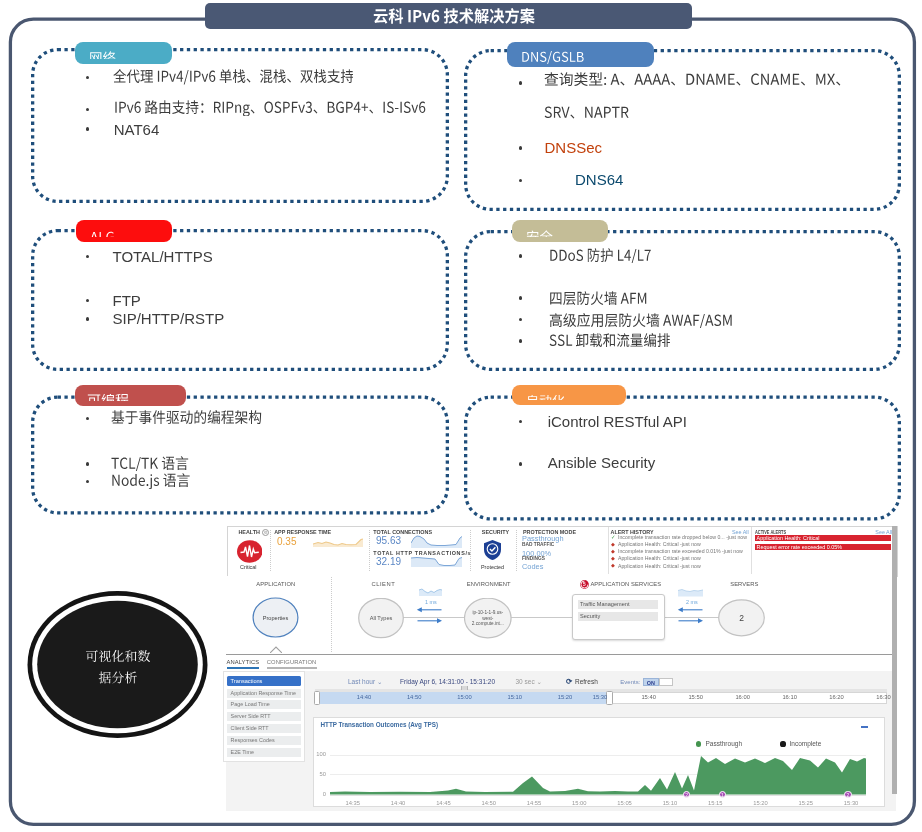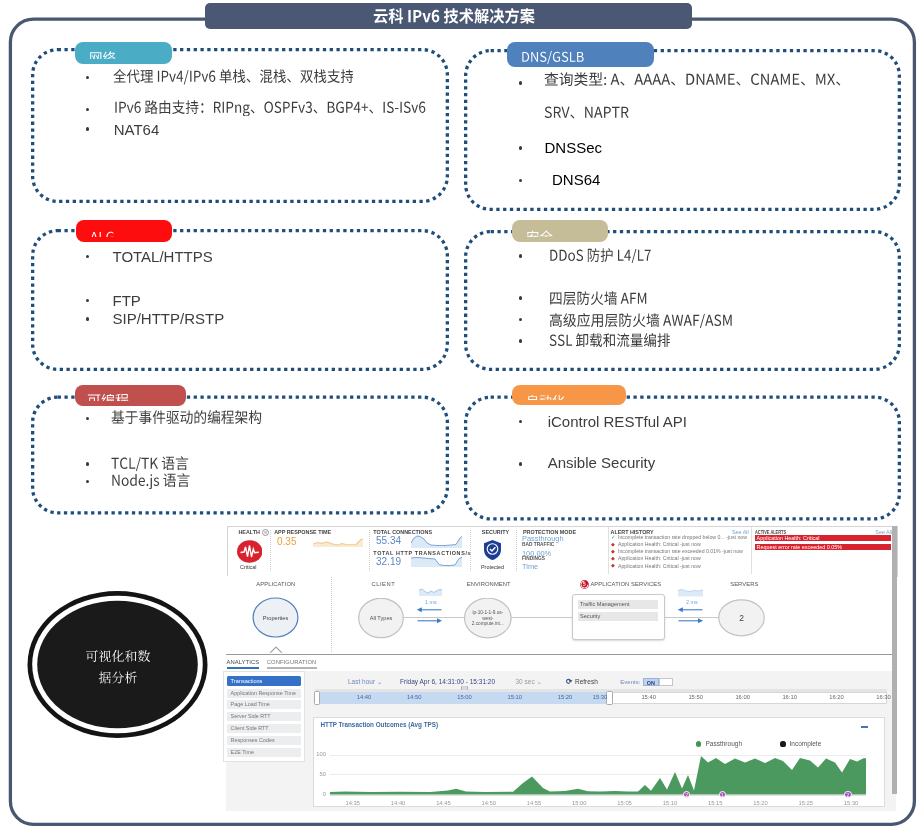--- a/index.html
+++ b/index.html
@@ -92,22 +92,22 @@
 <svg class="abs" style="left:544.4px;top:71.2px" width="306.1" height="16.5" viewBox="0 -13.8 306.1 16.5">
       <g transform="scale(0.9850,1)">
         <path fill="#3d3d3d" d="M4.4 -3.3H10.5V-2H4.4ZM4.4 -5.3H10.5V-4H4.4ZM3.3 -6.1V-1.2H11.7V-6.1ZM1.1 -0.3V0.7H13.9V-0.3ZM6.9 -12.6V-10.7H0.9V-9.7H5.7C4.4 -8.3 2.4 -7 0.5 -6.4C0.8 -6.1 1.1 -5.7 1.3 -5.5C3.3 -6.3 5.5 -7.8 6.9 -9.6V-6.6H8V-9.6C9.4 -7.9 11.6 -6.3 13.7 -5.6C13.9 -5.9 14.2 -6.3 14.5 -6.5C12.6 -7.1 10.5 -8.3 9.2 -9.7H14.2V-10.7H8V-12.6Z M16.7 -11.6C17.4 -10.9 18.3 -10 18.8 -9.3L19.6 -10.1C19.2 -10.7 18.2 -11.6 17.5 -12.3ZM15.6 -7.9V-6.8H17.7V-1.7C17.7 -1 17.3 -0.6 17 -0.4C17.2 -0.1 17.5 0.3 17.6 0.6C17.8 0.3 18.2 -0 20.8 -1.9C20.7 -2.1 20.5 -2.6 20.4 -2.9L18.8 -1.7V-7.9ZM22.6 -12.6C22 -10.7 20.9 -8.8 19.7 -7.6C20 -7.4 20.4 -7.1 20.7 -6.9C21.3 -7.5 21.9 -8.4 22.4 -9.3H28C27.8 -3 27.6 -0.7 27.1 -0.1C26.9 0 26.7 0.1 26.4 0.1C26.1 0.1 25.3 0.1 24.4 0C24.6 0.3 24.7 0.8 24.7 1.1C25.5 1.1 26.4 1.2 26.9 1.1C27.4 1.1 27.7 0.9 28.1 0.5C28.6 -0.2 28.9 -2.6 29.1 -9.8C29.1 -9.9 29.1 -10.3 29.1 -10.3H22.9C23.2 -11 23.5 -11.6 23.7 -12.3ZM25.1 -4.4V-2.8H22.5V-4.4ZM25.1 -5.3H22.5V-6.9H25.1ZM21.4 -7.8V-0.9H22.5V-1.8H26.1V-7.8Z M41.2 -12.3C40.8 -11.7 40.2 -10.8 39.7 -10.2L40.6 -9.9C41.1 -10.4 41.8 -11.2 42.4 -12ZM32.7 -11.8C33.3 -11.2 34 -10.3 34.3 -9.8L35.3 -10.2C35 -10.8 34.3 -11.7 33.7 -12.3ZM36.9 -12.6V-9.7H31.1V-8.6H36C34.8 -7.4 32.8 -6.3 30.8 -5.9C31 -5.6 31.4 -5.2 31.5 -4.9C33.6 -5.5 35.6 -6.7 36.9 -8.2V-5.7H38V-7.9C39.9 -7 42.2 -5.8 43.4 -5L43.9 -5.9C42.7 -6.6 40.6 -7.7 38.7 -8.6H44V-9.7H38V-12.6ZM36.9 -5.4C36.9 -4.8 36.8 -4.2 36.6 -3.7H31V-2.7H36.2C35.5 -1.3 34 -0.3 30.7 0.2C30.9 0.4 31.2 0.9 31.3 1.2C35 0.5 36.7 -0.7 37.5 -2.6C38.6 -0.5 40.7 0.7 43.7 1.2C43.9 0.9 44.2 0.4 44.4 0.1C41.7 -0.2 39.7 -1.1 38.6 -2.7H44V-3.7H37.8C38 -4.2 38.1 -4.8 38.1 -5.4Z M54.5 -11.7V-6.7H55.6V-11.7ZM57.3 -12.5V-5.8C57.3 -5.6 57.3 -5.5 57 -5.5C56.8 -5.5 56.1 -5.5 55.2 -5.5C55.4 -5.2 55.5 -4.8 55.6 -4.5C56.6 -4.5 57.4 -4.5 57.8 -4.7C58.3 -4.9 58.4 -5.2 58.4 -5.8V-12.5ZM50.8 -11V-8.9H49V-9V-11ZM46 -8.9V-7.9H47.8C47.7 -6.9 47.2 -5.9 45.9 -5.1C46.1 -5 46.5 -4.5 46.6 -4.3C48.1 -5.3 48.7 -6.6 48.9 -7.9H50.8V-4.7H51.9V-7.9H53.6V-8.9H51.9V-11H53.3V-12H46.5V-11H47.9V-9V-8.9ZM52 -5V-3.3H47.3V-2.3H52V-0.4H45.7V0.7H59.3V-0.4H53.2V-2.3H57.7V-3.3H53.2V-5Z M62.1 -5.8C62.6 -5.8 63.1 -6.3 63.1 -6.9C63.1 -7.5 62.6 -7.9 62.1 -7.9C61.5 -7.9 61.1 -7.5 61.1 -6.9C61.1 -6.3 61.5 -5.8 62.1 -5.8ZM62.1 0.2C62.6 0.2 63.1 -0.2 63.1 -0.8C63.1 -1.5 62.6 -1.9 62.1 -1.9C61.5 -1.9 61.1 -1.5 61.1 -0.8C61.1 -0.2 61.5 0.2 62.1 0.2Z M67.6 0H69L70 -3.4H74.1L75.1 0H76.6L72.9 -11H71.3ZM70.4 -4.5 70.9 -6.1C71.3 -7.4 71.7 -8.6 72 -9.9H72.1C72.5 -8.6 72.8 -7.4 73.2 -6.1L73.7 -4.5Z M80.7 0.8 81.8 -0C80.8 -1.1 79.5 -2.5 78.4 -3.4L77.4 -2.5C78.5 -1.6 79.8 -0.3 80.7 0.8Z M91.7 0H93.1L94.2 -3.4H98.2L99.2 0H100.7L97 -11H95.4ZM94.5 -4.5 95.1 -6.1C95.4 -7.4 95.8 -8.6 96.2 -9.9H96.2C96.6 -8.6 96.9 -7.4 97.3 -6.1L97.8 -4.5Z M100.8 0H102.2L103.3 -3.4H107.3L108.4 0H109.8L106.1 -11H104.6ZM103.6 -4.5 104.2 -6.1C104.6 -7.4 104.9 -8.6 105.3 -9.9H105.3C105.7 -8.6 106 -7.4 106.4 -6.1L107 -4.5Z M110 0H111.3L112.4 -3.4H116.4L117.5 0H119L115.2 -11H113.7ZM112.8 -4.5 113.3 -6.1C113.7 -7.4 114 -8.6 114.4 -9.9H114.5C114.8 -8.6 115.2 -7.4 115.6 -6.1L116.1 -4.5Z M119.1 0H120.5L121.5 -3.4H125.6L126.6 0H128.1L124.3 -11H122.8ZM121.9 -4.5 122.4 -6.1C122.8 -7.4 123.2 -8.6 123.5 -9.9H123.6C123.9 -8.6 124.3 -7.4 124.7 -6.1L125.2 -4.5Z M132.2 0.8 133.2 -0C132.3 -1.1 131 -2.5 129.9 -3.4L128.9 -2.5C130 -1.6 131.3 -0.3 132.2 0.8Z M144.6 0H147.5C150.8 0 152.6 -2.1 152.6 -5.5C152.6 -9 150.8 -11 147.4 -11H144.6ZM146 -1.1V-9.9H147.3C149.9 -9.9 151.1 -8.3 151.1 -5.5C151.1 -2.8 149.9 -1.1 147.3 -1.1Z M155 0H156.3V-5.8C156.3 -6.9 156.2 -8.1 156.1 -9.2H156.2L157.4 -6.9L161.4 0H162.8V-11H161.5V-5.3C161.5 -4.1 161.6 -2.9 161.7 -1.8H161.6L160.4 -4.1L156.4 -11H155Z M164.4 0H165.8L166.8 -3.4H170.8L171.9 0H173.4L169.6 -11H168.1ZM167.2 -4.5 167.7 -6.1C168.1 -7.4 168.5 -8.6 168.8 -9.9H168.9C169.2 -8.6 169.6 -7.4 170 -6.1L170.5 -4.5Z M174.9 0H176.2V-6.1C176.2 -7 176.1 -8.4 176 -9.3H176.1L176.9 -6.8L179 -1.1H180L182 -6.8L182.9 -9.3H183C182.9 -8.4 182.8 -7 182.8 -6.1V0H184.1V-11H182.4L180.3 -5.1C180.1 -4.4 179.8 -3.6 179.6 -2.8H179.5C179.2 -3.6 179 -4.4 178.7 -5.1L176.6 -11H174.9Z M187.1 0H193.6V-1.2H188.5V-5.2H192.7V-6.4H188.5V-9.8H193.4V-11H187.1Z M198.5 0.8 199.5 -0C198.6 -1.1 197.3 -2.5 196.2 -3.4L195.2 -2.5C196.3 -1.6 197.6 -0.3 198.5 0.8Z M215.1 0.2C216.5 0.2 217.6 -0.4 218.5 -1.4L217.7 -2.3C217 -1.5 216.2 -1 215.1 -1C213 -1 211.7 -2.8 211.7 -5.5C211.7 -8.3 213.1 -10 215.2 -10C216.1 -10 216.9 -9.6 217.4 -8.9L218.2 -9.8C217.6 -10.5 216.5 -11.2 215.2 -11.2C212.4 -11.2 210.3 -9 210.3 -5.5C210.3 -1.9 212.3 0.2 215.1 0.2Z M220.5 0H221.8V-5.8C221.8 -6.9 221.7 -8.1 221.7 -9.2H221.7L222.9 -6.9L226.9 0H228.3V-11H227V-5.3C227 -4.1 227.1 -2.9 227.2 -1.8H227.1L225.9 -4.1L221.9 -11H220.5Z M229.9 0H231.3L232.4 -3.4H236.4L237.4 0H238.9L235.2 -11H233.6ZM232.7 -4.5 233.3 -6.1C233.6 -7.4 234 -8.6 234.3 -9.9H234.4C234.8 -8.6 235.1 -7.4 235.5 -6.1L236 -4.5Z M240.5 0H241.7V-6.1C241.7 -7 241.6 -8.4 241.5 -9.3H241.6L242.5 -6.8L244.6 -1.1H245.5L247.6 -6.8L248.5 -9.3H248.5C248.4 -8.4 248.3 -7 248.3 -6.1V0H249.6V-11H248L245.9 -5.1C245.6 -4.4 245.4 -3.6 245.1 -2.8H245C244.8 -3.6 244.5 -4.4 244.2 -5.1L242.1 -11H240.5Z M252.7 0H259.2V-1.2H254V-5.2H258.2V-6.4H254V-9.8H259V-11H252.7Z M264.1 0.8 265.1 -0C264.2 -1.1 262.8 -2.5 261.7 -3.4L260.8 -2.5C261.8 -1.6 263.1 -0.3 264.1 0.8Z M276.5 0H277.7V-6.1C277.7 -7 277.7 -8.4 277.6 -9.3H277.6L278.5 -6.8L280.6 -1.1H281.5L283.6 -6.8L284.5 -9.3H284.5C284.5 -8.4 284.4 -7 284.4 -6.1V0H285.6V-11H284L281.9 -5.1C281.6 -4.4 281.4 -3.6 281.1 -2.8H281.1C280.8 -3.6 280.5 -4.4 280.3 -5.1L278.2 -11H276.5Z M287.4 0H288.9L290.5 -3C290.7 -3.5 291 -4.1 291.3 -4.8H291.4C291.8 -4.1 292.1 -3.5 292.4 -3L294 0H295.5L292.3 -5.6L295.3 -11H293.8L292.4 -8.2C292.1 -7.7 291.9 -7.2 291.6 -6.6H291.5C291.2 -7.2 290.9 -7.7 290.7 -8.2L289.2 -11H287.6L290.6 -5.7Z M299.9 0.8 300.9 -0C299.9 -1.1 298.6 -2.5 297.5 -3.4L296.5 -2.5C297.6 -1.6 298.9 -0.3 299.9 0.8Z"></path>
       </g>
     </svg>
 <svg class="abs" style="left:544.4px;top:103.7px" width="85.0" height="16.5" viewBox="0 -13.8 85.0 16.5">
       <g transform="scale(0.9440,1)">
         <path fill="#3d3d3d" d="M4.6 0.2C6.9 0.2 8.3 -1.2 8.3 -2.9C8.3 -4.6 7.3 -5.3 6 -5.9L4.5 -6.5C3.6 -6.9 2.6 -7.3 2.6 -8.4C2.6 -9.4 3.4 -10 4.7 -10C5.7 -10 6.5 -9.6 7.2 -9L7.9 -9.8C7.2 -10.6 6 -11.2 4.7 -11.2C2.7 -11.2 1.2 -10 1.2 -8.3C1.2 -6.7 2.4 -5.9 3.5 -5.5L5 -4.8C6.1 -4.3 6.9 -3.9 6.9 -2.8C6.9 -1.7 6 -1 4.6 -1C3.4 -1 2.3 -1.6 1.5 -2.4L0.7 -1.4C1.7 -0.4 3 0.2 4.6 0.2Z M11.8 -5.8V-9.9H13.7C15.4 -9.9 16.4 -9.4 16.4 -7.9C16.4 -6.5 15.4 -5.8 13.7 -5.8ZM16.5 0H18L15.3 -4.8C16.7 -5.2 17.7 -6.2 17.7 -7.9C17.7 -10.2 16.1 -11 13.9 -11H10.5V0H11.8V-4.7H13.8Z M22 0H23.6L27.1 -11H25.7L23.9 -5C23.5 -3.8 23.3 -2.7 22.8 -1.4H22.8C22.4 -2.7 22.1 -3.8 21.7 -5L19.9 -11H18.5Z M31.2 0.8 32.2 -0C31.3 -1.1 29.9 -2.5 28.8 -3.4L27.9 -2.5C28.9 -1.6 30.2 -0.3 31.2 0.8Z M43.6 0H44.9V-5.8C44.9 -6.9 44.8 -8.1 44.7 -9.2H44.8L46 -6.9L50 0H51.4V-11H50.1V-5.3C50.1 -4.1 50.2 -2.9 50.3 -1.8H50.2L49 -4.1L45 -11H43.6Z M53 0H54.4L55.5 -3.4H59.5L60.5 0H62L58.3 -11H56.7ZM55.8 -4.5 56.3 -6.1C56.7 -7.4 57.1 -8.6 57.4 -9.9H57.5C57.9 -8.6 58.2 -7.4 58.6 -6.1L59.1 -4.5Z M63.6 0H65V-4.4H66.8C69.2 -4.4 70.8 -5.4 70.8 -7.8C70.8 -10.2 69.2 -11 66.7 -11H63.6ZM65 -5.5V-9.9H66.5C68.5 -9.9 69.4 -9.4 69.4 -7.8C69.4 -6.2 68.5 -5.5 66.6 -5.5Z M75.3 0H76.7V-9.8H80.1V-11H72V-9.8H75.3Z M83.4 -5.8V-9.9H85.3C87 -9.9 87.9 -9.4 87.9 -7.9C87.9 -6.5 87 -5.8 85.3 -5.8ZM88.1 0H89.6L86.8 -4.8C88.3 -5.2 89.3 -6.2 89.3 -7.9C89.3 -10.2 87.7 -11 85.5 -11H82V0H83.4V-4.7H85.4Z"></path>
       </g>
     </svg>
-<div class="abs" style="left:544.5px;top:139.8px;font-size:15px;line-height:15px;color:#000000">DNSSec</div>
-<div class="abs" style="left:552px;top:172.3px;font-size:15px;line-height:15px;color:#000000">DNS64</div>
+<div class="abs" style="left:544.5px;top:139.8px;font-size:15px;line-height:15px;color:#c2410c">DNSSec</div>
+<div class="abs" style="left:575px;top:172.3px;font-size:15px;line-height:15px;color:#0c4a6e">DNS64</div>
 <div class="abs" style="left:85.6px;top:254.6px;width:3.8px;height:3.8px;border-radius:50%;background:#3a3a3a"></div>
 <div class="abs" style="left:85.6px;top:298.6px;width:3.8px;height:3.8px;border-radius:50%;background:#3a3a3a"></div>
 <div class="abs" style="left:85.6px;top:317.1px;width:3.8px;height:3.8px;border-radius:50%;background:#3a3a3a"></div>
 <div class="abs" style="left:112.5px;top:248.8px;font-size:15px;line-height:15px;color:#3d3d3d">TOTAL/HTTPS</div>
 <div class="abs" style="left:112.5px;top:292.8px;font-size:15px;line-height:15px;color:#3d3d3d">FTP</div>
 <div class="abs" style="left:112.5px;top:311.3px;font-size:15px;line-height:15px;color:#3d3d3d">SIP/HTTP/RSTP</div>
 <div class="abs" style="left:518.6px;top:254.1px;width:3.8px;height:3.8px;border-radius:50%;background:#3a3a3a"></div>
 <div class="abs" style="left:518.6px;top:296.1px;width:3.8px;height:3.8px;border-radius:50%;background:#3a3a3a"></div>
 <div class="abs" style="left:518.6px;top:317.6px;width:3.8px;height:3.8px;border-radius:50%;background:#3a3a3a"></div>
 <div class="abs" style="left:518.6px;top:339.1px;width:3.8px;height:3.8px;border-radius:50%;background:#3a3a3a"></div>
@@ -173,21 +173,21 @@
 <div class="abs" style="left:240px;top:564.3px;font-size:5.4px;color:#333">Critical</div>
 
 <div class="abs" style="left:274.2px;top:529.4px;font-size:5.4px;font-weight:bold;color:#444">APP RESPONSE TIME</div>
 <div class="abs" style="left:277px;top:537px;font-size:10px;line-height:10px;color:#e9a13b">0.35</div>
 <svg class="abs" style="left:313px;top:538px" width="52" height="9" viewBox="0 0 52 9">
 <path d="M0,6 L5,4.5 9,5.5 13,4 17,5 21,6.5 25,7 29,5.5 33,6.5 38,6.8 43,6.5 48,1.5 50,1 50,9 0,9Z" fill="#f9ead1" stroke="none"></path>
       <path d="M0,6 L5,4.5 9,5.5 13,4 17,5 21,6.5 25,7 29,5.5 33,6.5 38,6.8 43,6.5 48,1.5 50,1" fill="none" stroke="#eec98a" stroke-width="1.1"></path>
 </svg>
 
 <div class="abs" style="left:373.3px;top:529.4px;font-size:5.4px;font-weight:bold;color:#444">TOTAL CONNECTIONS</div>
-<div class="abs" style="left:376px;top:536.3px;font-size:10px;line-height:10px;color:#5b87c5">55.34</div>
+<div class="abs" style="left:376px;top:536.3px;font-size:10px;line-height:10px;color:#5b87c5">95.63</div>
 <svg class="abs" style="left:411px;top:533.5px" width="52" height="14" viewBox="0 0 52 14">
 <path d="M0,9 L3,4 6,2 9,2.5 13,5 16,9 20,11 26,11.5 34,11.5 40,11 45,10.5 49,4 51,2.5 51,14 0,14Z" fill="#dcE9f7" stroke="none"></path>
 <path d="M0,9 L3,4 6,2 9,2.5 13,5 16,9 20,11 26,11.5 34,11.5 40,11 45,10.5 49,4 51,2.5" fill="none" stroke="#7da7d8" stroke-width="1"></path>
 </svg>
 <div class="abs" style="left:373.3px;top:549.7px;font-size:5.4px;font-weight:bold;letter-spacing:.65px;color:#444">TOTAL HTTP TRANSACTIONS/s</div>
 <div class="abs" style="left:376px;top:556.8px;font-size:10px;line-height:10px;color:#5b87c5">32.19</div>
 <svg class="abs" style="left:411px;top:554.5px" width="52" height="12" viewBox="0 0 52 12">
 <path d="M0,3 L6,2.5 12,3 18,3.5 24,4 28,9.5 33,10.5 39,10.5 44,10 48,3.5 51,2.5 51,12 0,12Z" fill="#dcE9f7" stroke="none"></path>
 <path d="M0,3 L6,2.5 12,3 18,3.5 24,4 28,9.5 33,10.5 39,10.5 44,10 48,3.5 51,2.5" fill="none" stroke="#7da7d8" stroke-width="1"></path>
 </svg>
@@ -198,21 +198,21 @@
 <circle cx="10.5" cy="10" r="5.3" fill="none" stroke="#fff" stroke-width="1.1"></circle>
 <polyline points="7.9,10 9.9,12 13.4,8.2" fill="none" stroke="#fff" stroke-width="1.4"></polyline>
 </svg>
 <div class="abs" style="left:481px;top:563.8px;font-size:5.4px;color:#333">Protected</div>
 
 <div class="abs" style="left:523px;top:529.4px;font-size:5.4px;font-weight:bold;color:#444">PROTECTION MODE</div>
 <div class="abs" style="left:522px;top:534.5px;font-size:7.4px;line-height:7.4px;color:#74a3d4">Passthrough</div>
 <div class="abs" style="left:522px;top:543.3px;font-size:4.8px;line-height:4.8px;font-weight:bold;color:#555">BAD TRAFFIC</div>
 <div class="abs" style="left:522px;top:549.5px;font-size:7.4px;line-height:7.4px;color:#74a3d4">100.00%</div>
 <div class="abs" style="left:522px;top:557.3px;font-size:4.8px;line-height:4.8px;font-weight:bold;color:#555">FINDINGS</div>
-<div class="abs" style="left:522px;top:562.5px;font-size:7.4px;line-height:7.4px;color:#74a3d4">Time</div>
+<div class="abs" style="left:522px;top:562.5px;font-size:7.4px;line-height:7.4px;color:#74a3d4">Codes</div>
 
 <div class="abs" style="left:610.5px;top:528.6px;font-size:5.4px;font-weight:bold;color:#444">ALERT HISTORY</div>
 <div class="abs" style="left:731.9px;top:528.6px;font-size:5.4px;color:#74a3d4">See All</div>
 <div class="abs" style="left:611px;top:534.6px;font-size:5.4px;line-height:5.4px;color:#3a9b45">✓</div>
 <div class="abs" style="left:618px;top:534.7px;font-size:5.2px;line-height:5.2px;color:#777">Incomplete transaction rate dropped below 0... -just now</div>
 <div class="abs" style="left:611px;top:541.8px;font-size:5px;line-height:5px;color:#c0392b">◆</div>
 <div class="abs" style="left:618px;top:541.9px;font-size:5.2px;line-height:5.2px;color:#777">Application Health: Critical -just now</div>
 <div class="abs" style="left:611px;top:549px;font-size:5px;line-height:5px;color:#c0392b">◆</div>
 <div class="abs" style="left:618px;top:549.1px;font-size:5.2px;line-height:5.2px;color:#777">Incomplete transaction rate exceeded 0.01% -just now</div>
 <div class="abs" style="left:611px;top:556.2px;font-size:5px;line-height:5px;color:#c0392b">◆</div>

